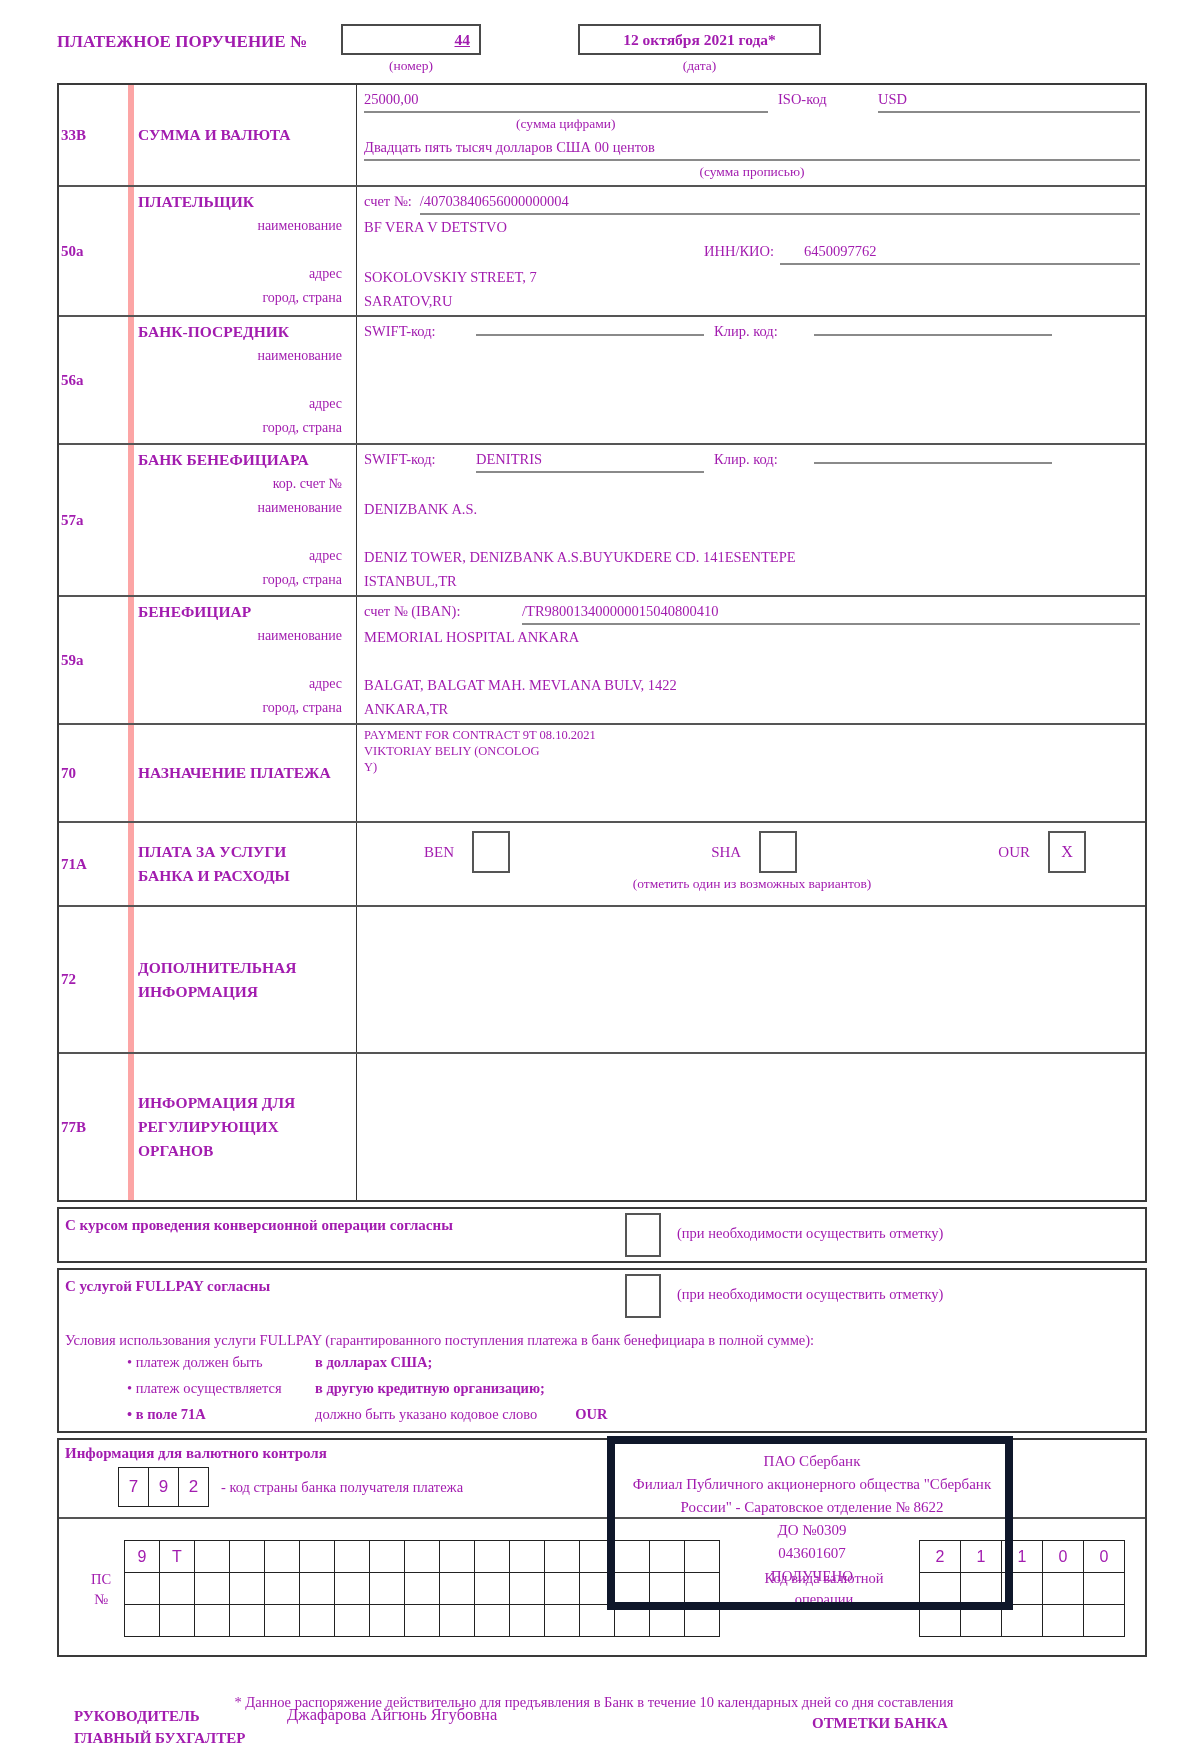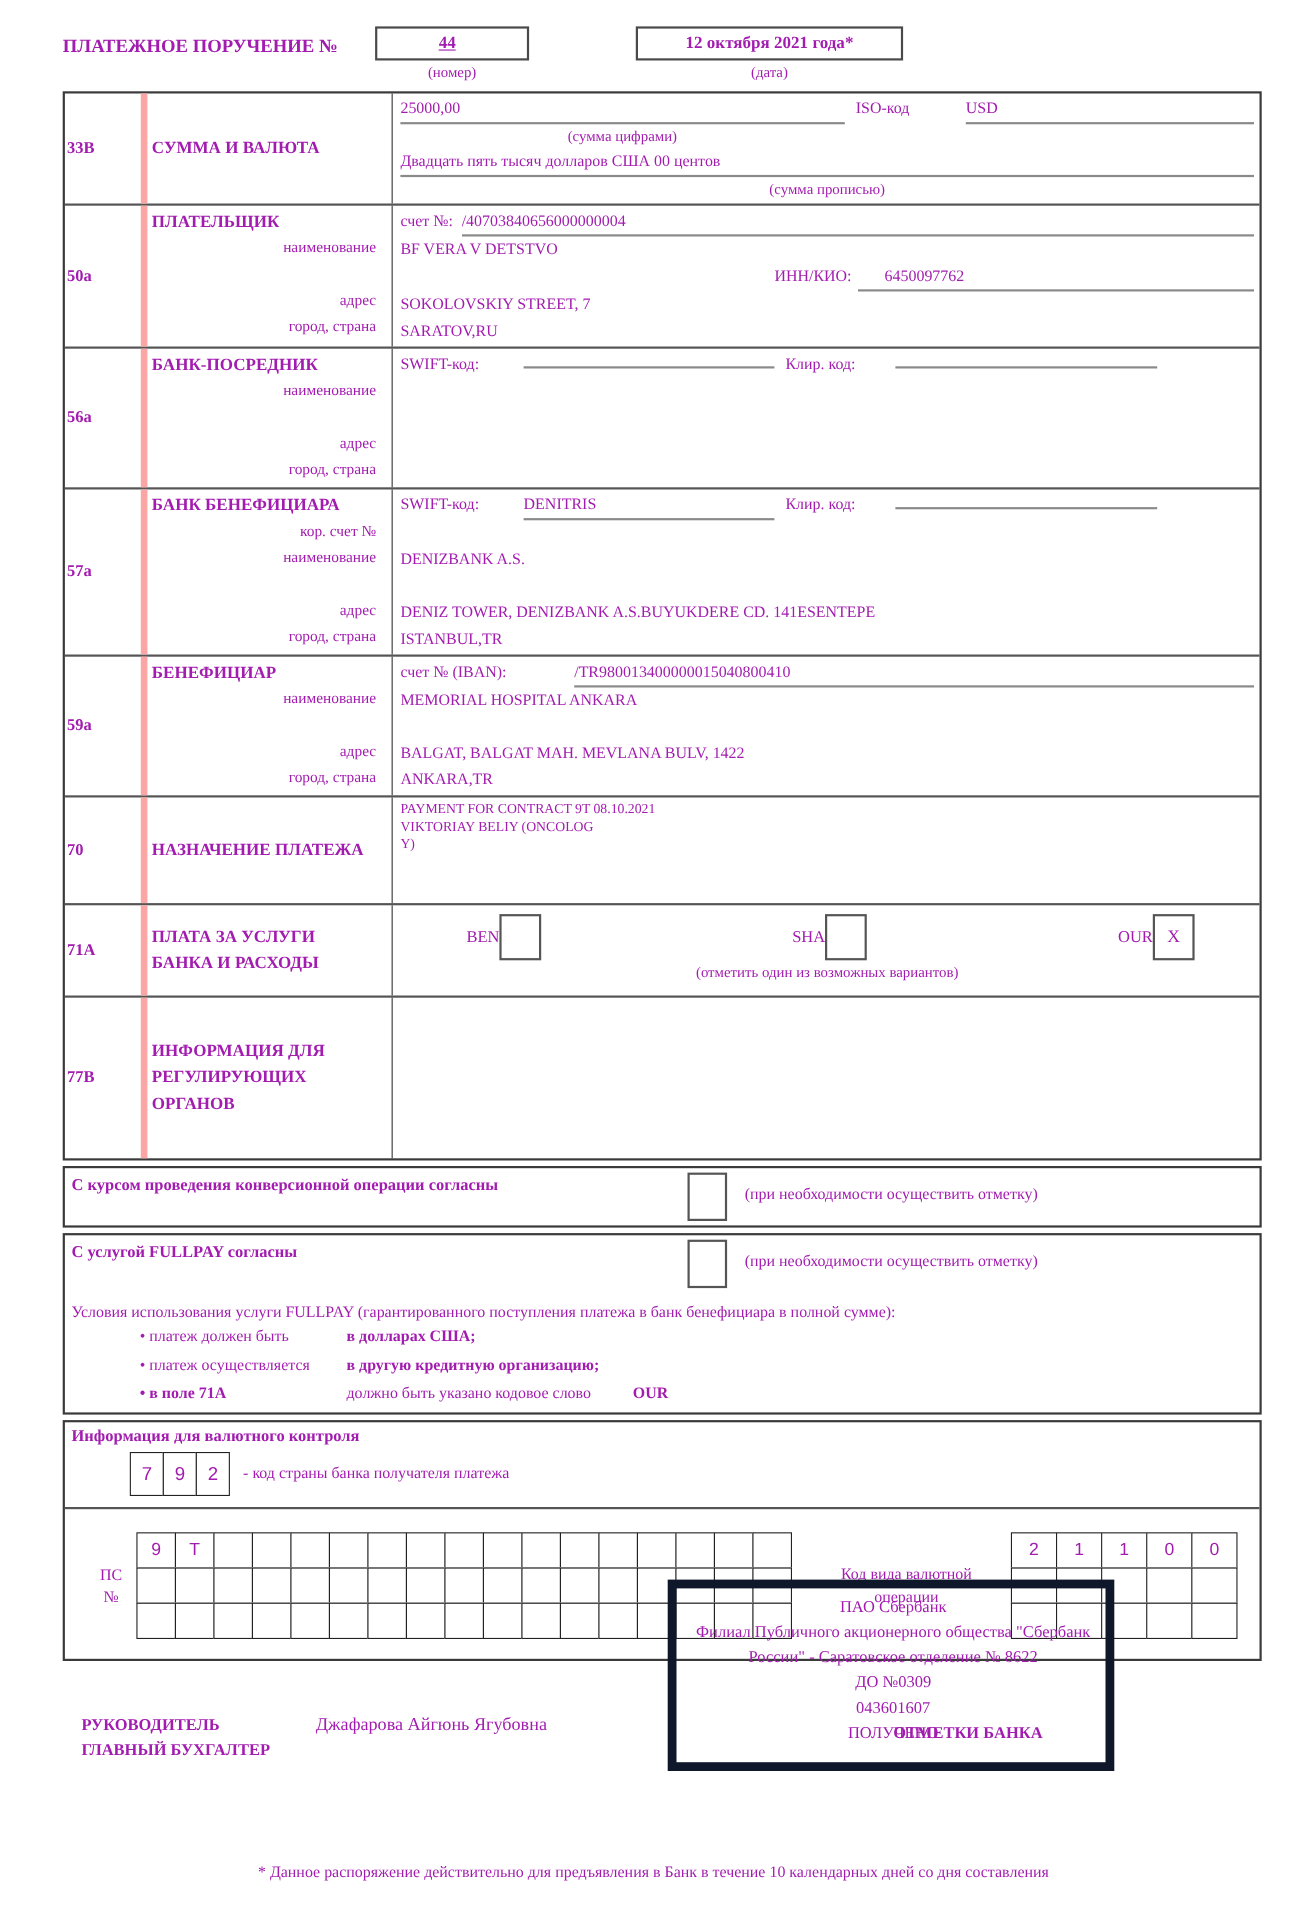--- a/index.html
+++ b/index.html
@@ -7,21 +7,21 @@
   .page {
     width:1188px; height:1750px; margin:0 auto; position:relative;
     font-family:"Liberation Serif", serif; color:#a21caf;
     padding:24px 41px 0 57px; font-size:14.5px;
   }
   
   .header { display:flex; align-items:flex-start; }
   .header-title { font-weight:bold; font-size:17px; padding-top:8px; width:284px; }
   .hgroup { text-align:center; }
   .hbox { border:2px solid #4a4a4a; height:31px; display:flex; align-items:center; background:#fff; }
-  .numbox { width:140px; justify-content:center; padding-right:9px; font-weight:bold; font-size:15.5px;text-decoration:underline; }
+  .numbox { width:140px; justify-content:flex-end; padding-right:9px; font-weight:bold; font-size:15.5px;text-decoration:underline; }
   .datebox { width:243px; justify-content:center; font-weight:bold; font-size:15.5px; }
   .hcaption { font-size:13.5px; margin-top:3px; }
   .dategroup { margin-left:97px; }
   
   .main-table { border:2px solid #3a3a3a; margin-top:9px; }
   .trow { display:flex; border-top:2px solid #555; }
   .trow:first-child { border-top:none; }
   .code { width:33px; font-weight:bold; font-size:15px; display:flex; align-items:center; padding-left:2px; flex:none; }
   .labelcol { width:228px; border-left:6px solid #fca5a5; padding:3px 0 3px 4px; flex:none;margin-left:36px; }
   .content { flex:1; border-left:1px solid #333; padding:2px 5px 2px 7px; min-width:0; }
@@ -33,21 +33,21 @@
   .ufield { border-bottom:2px solid #8a8a8a; }
   .flex1 { flex:1; }
   .caption { text-align:center; font-size:13.5px; line-height:22px; }
   .w52 { width:52%; }
   .fldlab { margin-right:8px; white-space:nowrap; }
   
   .chk { width:38px; height:42px; border:2px solid #555; display:inline-flex; align-items:center; justify-content:center; font-size:16px; background:#fff; }
   .chk-small { width:36px; height:44px; }
   
   .chargeline { display:flex; justify-content:space-between; padding:6px 54px 0 60px; align-items:center; }
-  .chargeopt { display:flex; align-items:center; font-size:15px;text-align:center; }
+  .chargeopt { display:flex; align-items:center; gap:18px; font-size:15px;text-align:center; }
   
   .lowbox { border:2px solid #3a3a3a; margin-top:5px; padding:4px 6px; }
   .boldlab { font-weight:bold; font-size:15px; }
   .chkline { display:flex; align-items:flex-start; }
   .chkline .lab { width:560px; padding-top:4px; }
   .chknote { padding-top:12px; padding-left:16px; font-size:14.5px; }
   .fp-title { margin-top:14px; font-size:14.5px; }
   .fp-row { display:flex; line-height:26px; }
   .fp-bullet { width:250px; padding-left:62px; }
   .fp-value { font-weight:bold; }
@@ -260,20 +260,30 @@
             <span>OUR</span>
             <span class="chk">
                 <span>X</span>
               </span>
           </div>
         </div>
         <div class="caption">(отметить один из возможных вариантов)</div>
       </div>
     </div>
 
+    <div class="trow" style="min-height:147px;">
+      <div class="code">72</div>
+      <div class="labelcol tallmid">
+        <div>
+          <div class="seclabel">ДОПОЛНИТЕЛЬНАЯ</div>
+          <div class="seclabel">ИНФОРМАЦИЯ</div>
+        </div>
+      </div>
+      <div class="content"></div>
+    </div>
 
     <div class="trow" style="min-height:148px;">
       <div class="code">77B</div>
       <div class="labelcol tallmid">
         <div>
           <div class="seclabel">ИНФОРМАЦИЯ ДЛЯ</div>
           <div class="seclabel">РЕГУЛИРУЮЩИХ</div>
           <div class="seclabel">ОРГАНОВ</div>
         </div>
       </div>

